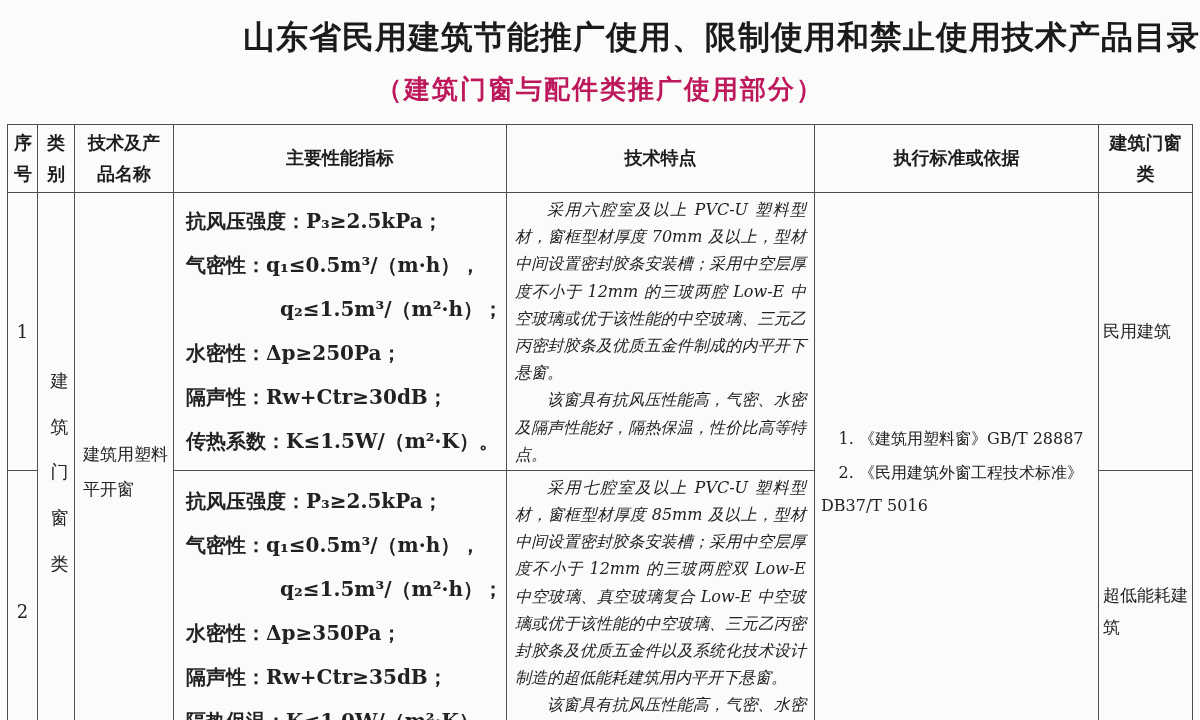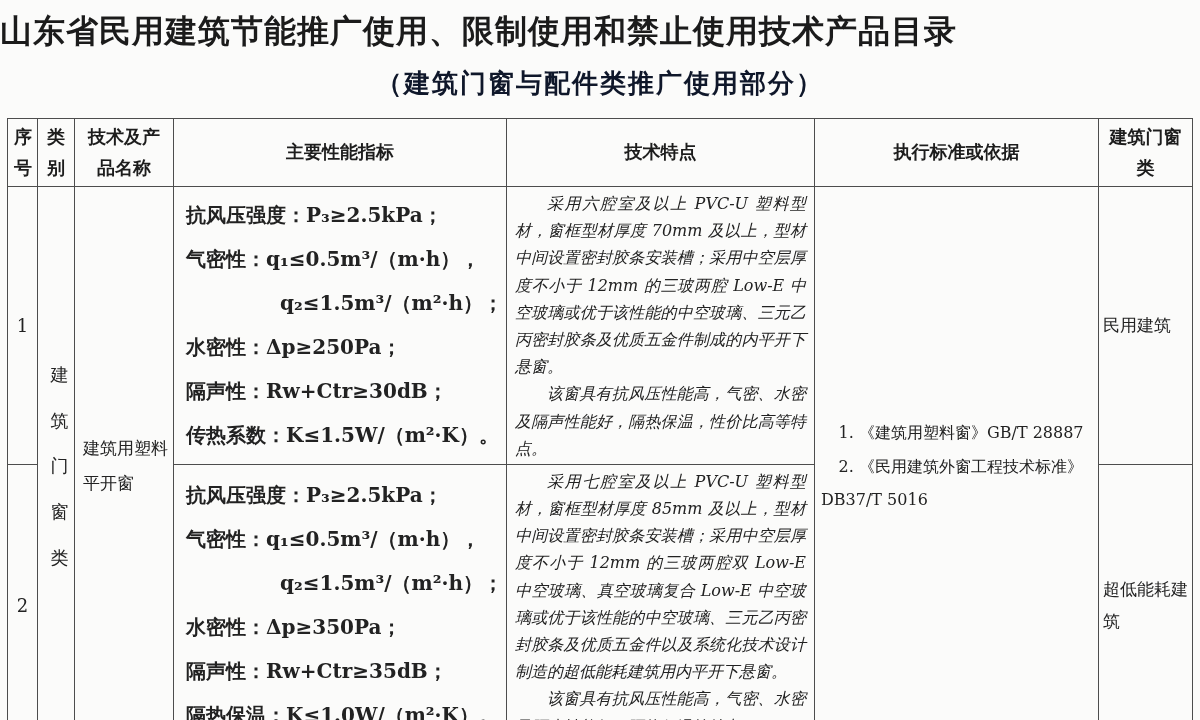--- a/index.html
+++ b/index.html
@@ -7,34 +7,34 @@
     margin: 0; padding: 0;
     width: 1200px; height: 720px;
     background: #fbfbfa;
     font-family: "DejaVu Serif", "Liberation Serif", serif;
     color: #222222;
     overflow: hidden;
   }
   .page { width: 1200px; height: 720px; position: relative; }
 
   .title {
-    text-align: left;
+    text-align: right;
     font-size: 32px;
     font-weight: bold;
-    padding-top: 10px;
+    padding-top: 16px;
     letter-spacing: 1px;
     color: #1b1b1b;
   }
   .subtitle {
     text-align: center;
     font-size: 26px;
     font-weight: bold;
     margin-top: 12px;
     letter-spacing: 2px;
-    color: #0f172a;
+    color: #be185d;
   }
 
   table.catalog {
     border-collapse: collapse;
     table-layout: fixed;
     width: 1185px;
     margin: 17px auto 0 auto;
   }
   .catalog th, .catalog td {
     border: 1.6px solid #4d4d4d;

